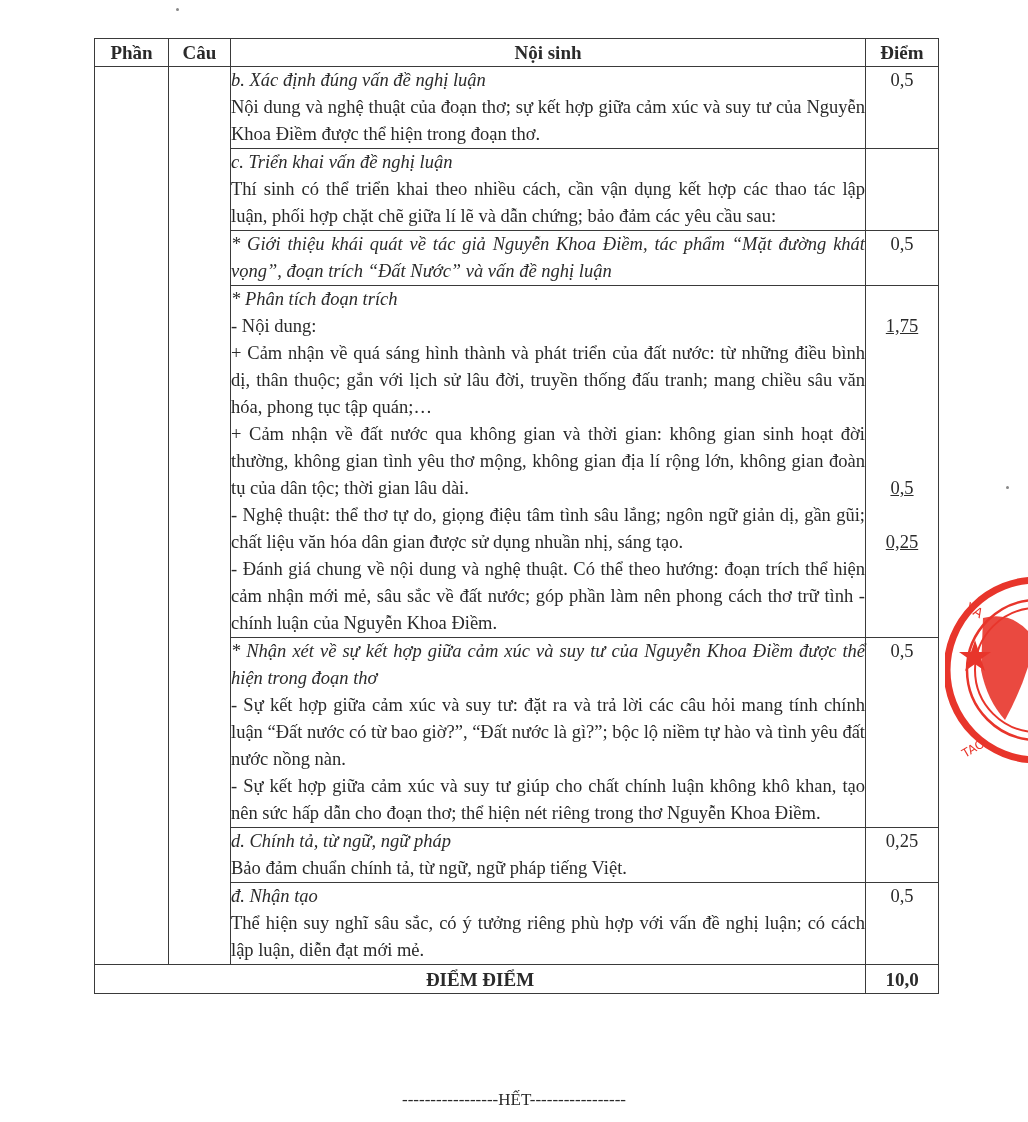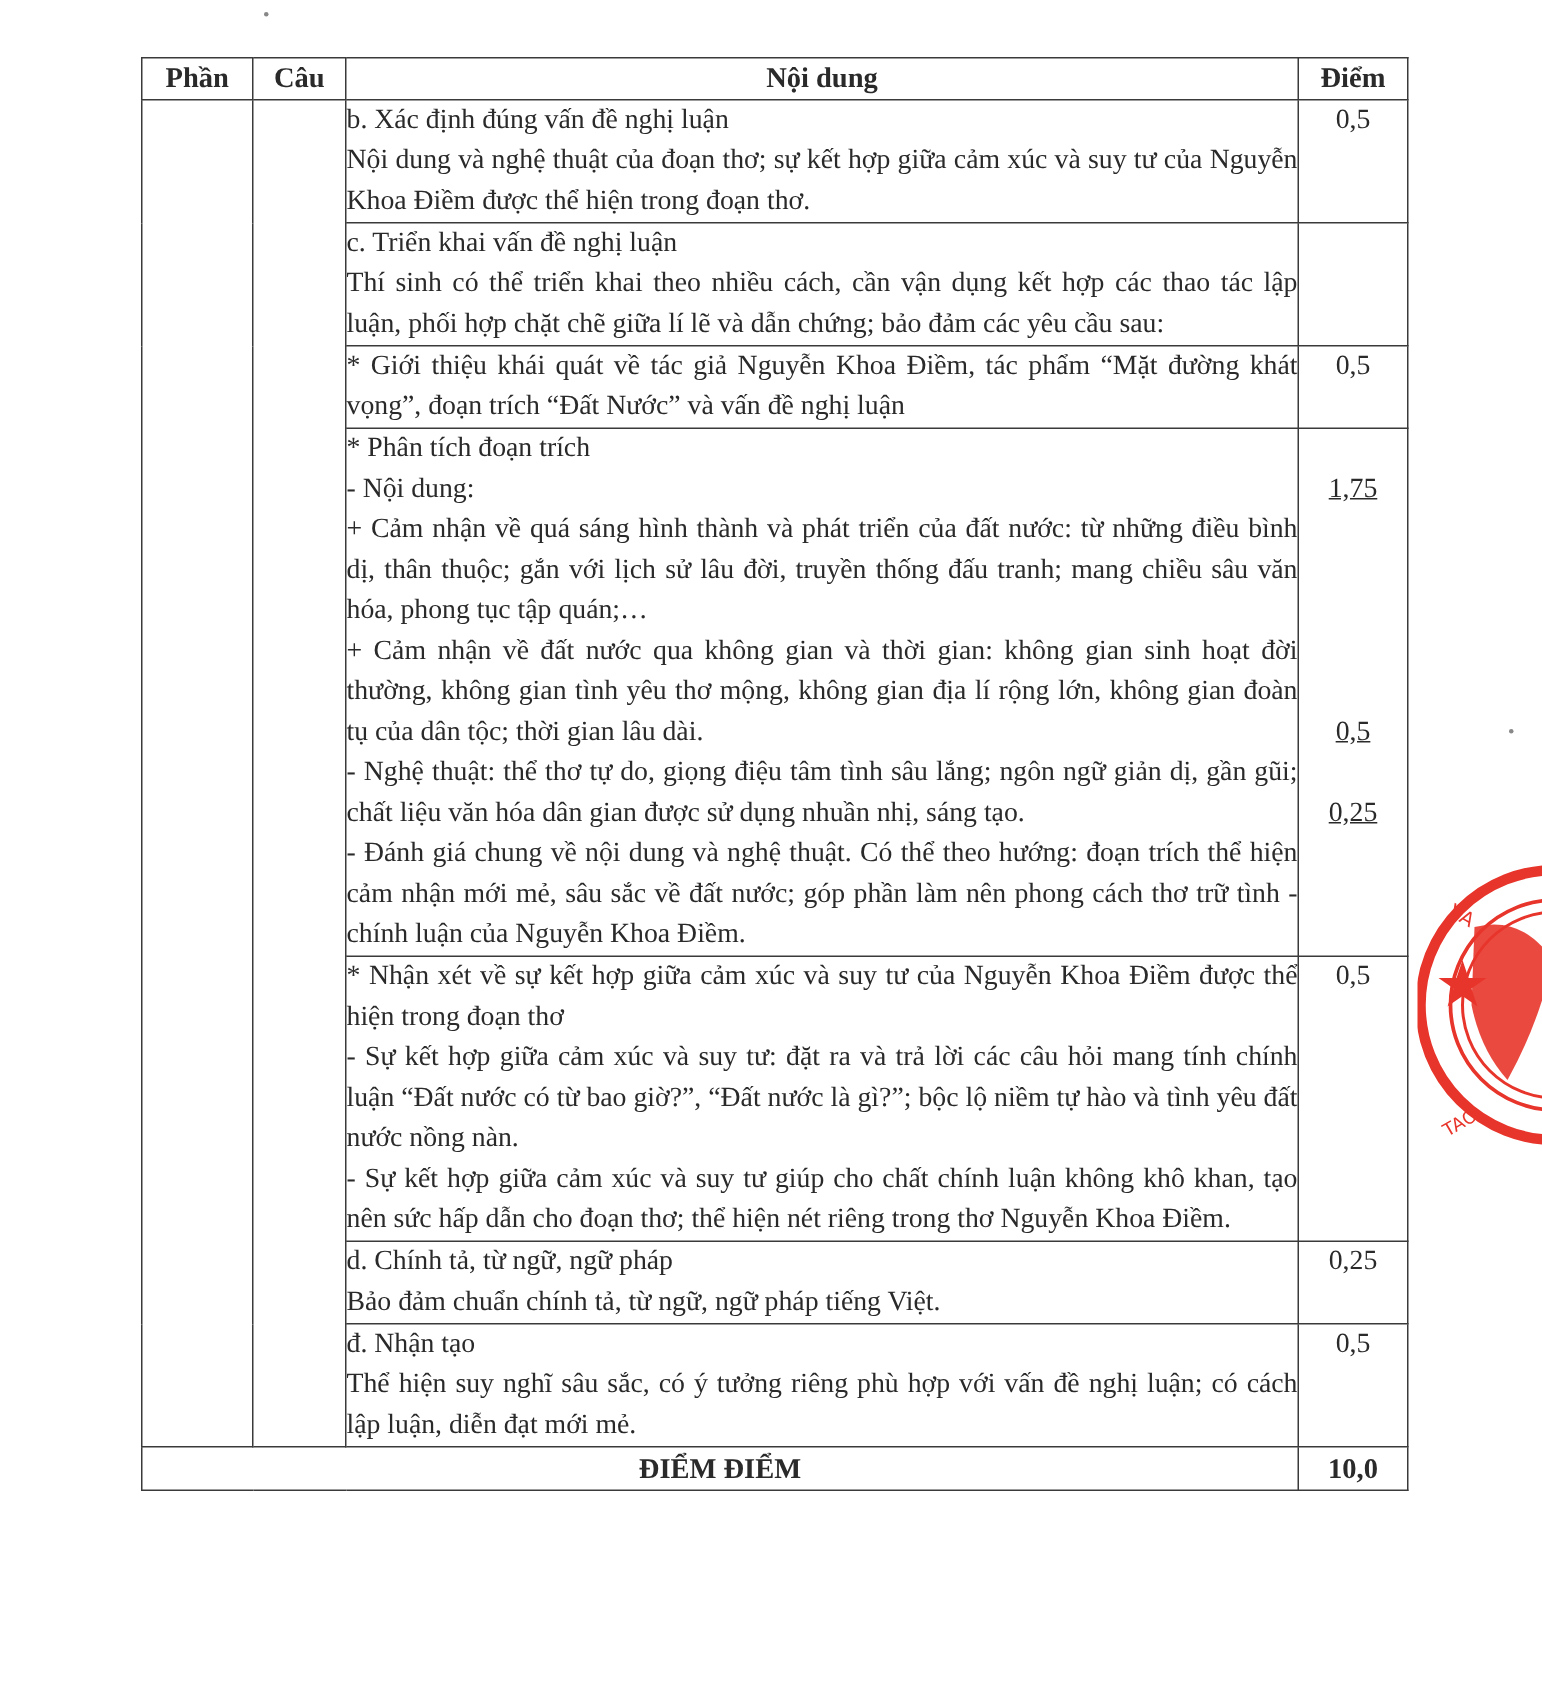--- a/index.html
+++ b/index.html
@@ -14,21 +14,21 @@
     font-size: 18.5px; line-height: 27px;
   }
   table.grid td, table.grid th { border: 1.2px solid #3a3a3a; padding: 0; vertical-align: top; }
   col.c-phan { width: 74px; }
   col.c-cau { width: 62px; }
   col.c-nd { width: 635px; }
   col.c-diem { width: 73px; }
   th { font-weight: bold; font-size: 19px; height: 27px; line-height: 27px; text-align: center; vertical-align: middle !important; }
   td.content { padding: 2px 8px 0 9px; text-align: justify; }
   td.score { text-align: center; padding-top: 2px; }
-  .title-it { }
+  .title-it { font-style: italic; }
   .line { display: block; }
   .score-line { display: block; height: 27px; text-decoration: underline; }
   .score-gap { display: block; }
   tr.dotted > td.content, tr.dotted > td.score { border-top: 1.2px dotted #777; }
   tr.total td { height: 28px; font-weight: bold; text-align: center; vertical-align: middle; font-size: 19px; }
   .end-marker {
     position: absolute; left: 0; width: 1028px; top: 1090px; text-align: center;
     font-size: 17px; letter-spacing: 0; color: #2a2a2a;
   }
   .stamp {
@@ -45,21 +45,21 @@
     <colgroup>
       <col class="c-phan">
         <col class="c-cau">
         <col class="c-nd">
         <col class="c-diem">
     </colgroup>
     <thead>
       <tr>
         <th>Phần</th>
         <th>Câu</th>
-        <th>Nội dung</th>
+        <th>Nội sinh</th>
         <th>Điểm</th>
       </tr>
     </thead>
     <tbody>
 
       <tr>
         <td rowspan="7"></td>
         <td rowspan="7"></td>
         <td class="content">
           <span class="line title-it">b. Xác định đúng vấn đề nghị luận</span>
@@ -127,20 +127,21 @@
         <td class="score">0,5</td>
       </tr>
 
       <tr class="total">
         <td colspan="3">ĐIỂM ĐIỂM</td>
         <td>10,0</td>
       </tr>
     </tbody>
   </table>
 
+  <div class="end-marker">-----------------HẾT-----------------</div>
 
   <svg class="stamp" viewBox="0 0 170 200" width="170" height="200">
     <circle cx="92" cy="100" r="90" fill="none" stroke="#e8352b" stroke-width="7"></circle>
     <circle cx="92" cy="100" r="70" fill="none" stroke="#e8352b" stroke-width="2.5"></circle>
     <circle cx="92" cy="100" r="62" fill="none" stroke="#e8352b" stroke-width="2"></circle>
     <path d="M38 48 Q70 40 90 70 Q82 110 60 150 Q42 130 36 100 Z" fill="#e8352b" opacity="0.9"></path>
     <polygon points="30,70 34,82 46,82 36,89 40,101 30,94 20,101 24,89 14,82 26,82" fill="#e8352b"></polygon>
     <text x="20" y="40" font-size="13" fill="#e8352b" transform="rotate(30 20 40)" font-family="DejaVu Sans, sans-serif">VA</text>
     <text x="20" y="188" font-size="12" fill="#e8352b" transform="rotate(-30 20 188)" font-family="DejaVu Sans, sans-serif">TAO</text>
   </svg>

